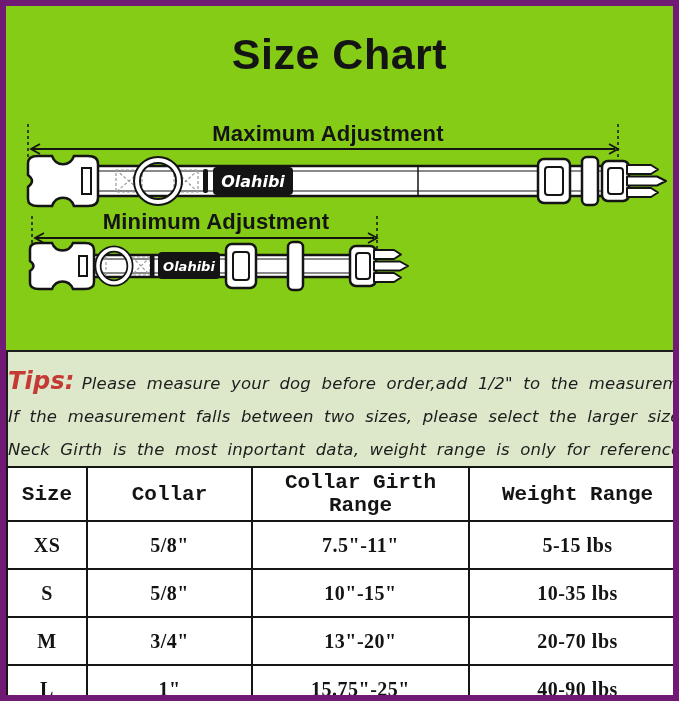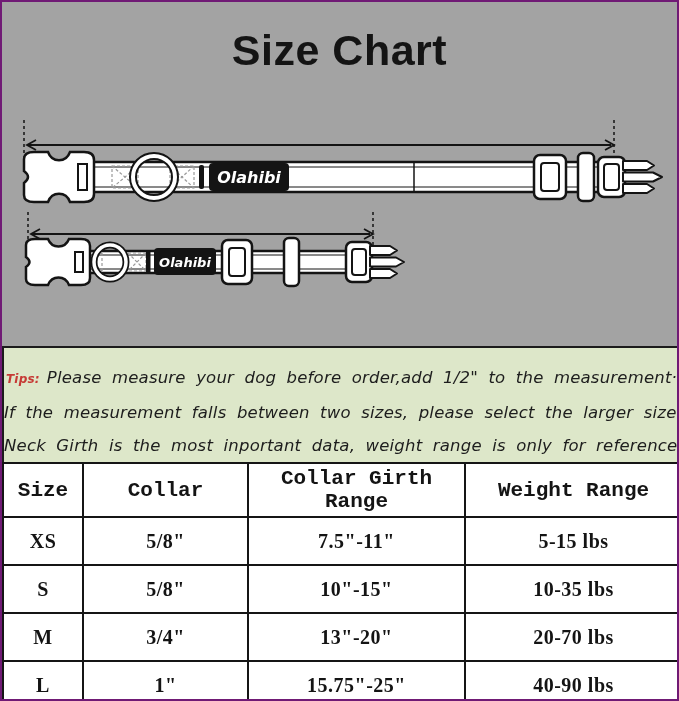--- a/index.html
+++ b/index.html
@@ -1,18 +1,18 @@
 <!DOCTYPE html>
 <html style="--tips-bg: #dde7c9; --tips-heading: #c63a35; --ink: #141414;"><head>
 <meta charset="utf-8">
 <style>
   html,body{margin:0;padding:0;background:#fff;}
   .page{
     position:relative;width:679px;height:701px;box-sizing:border-box;
-    border:2px solid #701a75;background:#a3a3a3;overflow:hidden;
+    border:6px solid #701a75;background:#84cc16;overflow:hidden;
     font-family:"Liberation Sans",sans-serif;color:var(--ink,#141414);
   }
   .page-title{
     position:absolute;top:24px;left:0;width:100%;text-align:center;
     font-size:43px;font-weight:bold;letter-spacing:0.5px;
   }
   .adj-label{
     position:absolute;font-size:22px;font-weight:bold;text-align:center;
     letter-spacing:0.2px;z-index:3;line-height:26px;
   }
@@ -26,21 +26,21 @@
   .tips{
     position:absolute;top:344px;left:0;width:679px;height:118px;box-sizing:border-box;
     background:var(--tips-bg,#dde7c9);border:2px solid #1c1c1c;padding-top:13px;
   }
   .tips-line{
     font-family:"DejaVu Sans",sans-serif;font-style:italic;font-size:16.5px;
     line-height:33px;text-align:center;color:#1d1d1d;
     word-spacing:5px;letter-spacing:0.2px;white-space:nowrap;
   }
   .tips-heading{
-    color:var(--tips-heading,#c63a35);font-size:12px;font-weight:bold;
+    color:var(--tips-heading,#c63a35);font-size:24px;font-weight:bold;
     margin-right:7px;font-style:italic;
   }
   table.size-table{
     position:absolute;top:460px;left:0;width:679px;height:241px;
     border-collapse:collapse;table-layout:fixed;background:#fff;
   }
   .size-table th,.size-table td{
     border:2px solid #151515;text-align:center;vertical-align:middle;padding:0;font-weight:bold;
   }
   .size-table th{font-family:Liberation Mono, monospace;font-weight:bold;font-size:21px;height:52px;}
@@ -55,20 +55,21 @@
 
   <svg id="arrow-max" class="layer" width="679" height="46" viewBox="0 0 679 46">
     <g stroke="#141414" fill="none">
       <path d="M22 6 V44" stroke-width="1.5" stroke-dasharray="3 3"></path>
       <path d="M612 6 V44" stroke-width="1.5" stroke-dasharray="3 3"></path>
       <path d="M25 31 H609" stroke-width="1.8"></path>
       <path d="M34 26 L25 31 L34 36" stroke-width="1.8"></path>
       <path d="M603 26 L612 31 L603 36" stroke-width="1.8"></path>
     </g>
   </svg>
+  <div class="adj-label max">Maximum Adjustment</div>
 
   <svg id="collar-max" class="layer" width="652" height="58" viewBox="0 0 652 58">
     <g stroke="#141414" fill="#fff">
       <rect x="58" y="14" width="526" height="30" stroke-width="2.5"></rect>
       <line x1="60" y1="19" x2="582" y2="19" stroke-width="1"></line>
       <line x1="60" y1="39" x2="582" y2="39" stroke-width="1"></line>
       <line x1="396" y1="15" x2="396" y2="43" stroke-width="1.5"></line>
       <g stroke="#9a9a9a" stroke-width="1.2" stroke-dasharray="3 2" fill="none">
         <rect x="94" y="18" width="26" height="22"></rect>
         <path d="M94 18 L120 40 M120 18 L94 40"></path>
@@ -101,20 +102,21 @@
 
   <svg id="arrow-min" class="layer" width="450" height="46" viewBox="0 0 450 46">
     <g stroke="#141414" fill="none">
       <path d="M26 6 V44" stroke-width="1.5" stroke-dasharray="3 3"></path>
       <path d="M371 6 V44" stroke-width="1.5" stroke-dasharray="3 3"></path>
       <path d="M29 28 H368" stroke-width="1.8"></path>
       <path d="M38 23 L29 28 L38 33" stroke-width="1.8"></path>
       <path d="M362 23 L371 28 L362 33" stroke-width="1.8"></path>
     </g>
   </svg>
+  <div class="adj-label min">Minimum Adjustment</div>
 
   <svg id="collar-min" class="layer" width="400" height="58" viewBox="0 0 400 58">
     <g stroke="#141414" fill="#fff">
       <rect x="50" y="18" width="288" height="22" stroke-width="2.5"></rect>
       <line x1="52" y1="22" x2="336" y2="22" stroke-width="1"></line>
       <line x1="52" y1="36" x2="336" y2="36" stroke-width="1"></line>
       <g stroke="#9a9a9a" stroke-width="1.2" stroke-dasharray="3 2" fill="none">
         <rect x="60" y="20" width="20" height="18"></rect>
         <path d="M60 20 L80 38 M80 20 L60 38"></path>
         <rect x="106" y="20" width="18" height="18"></rect>

